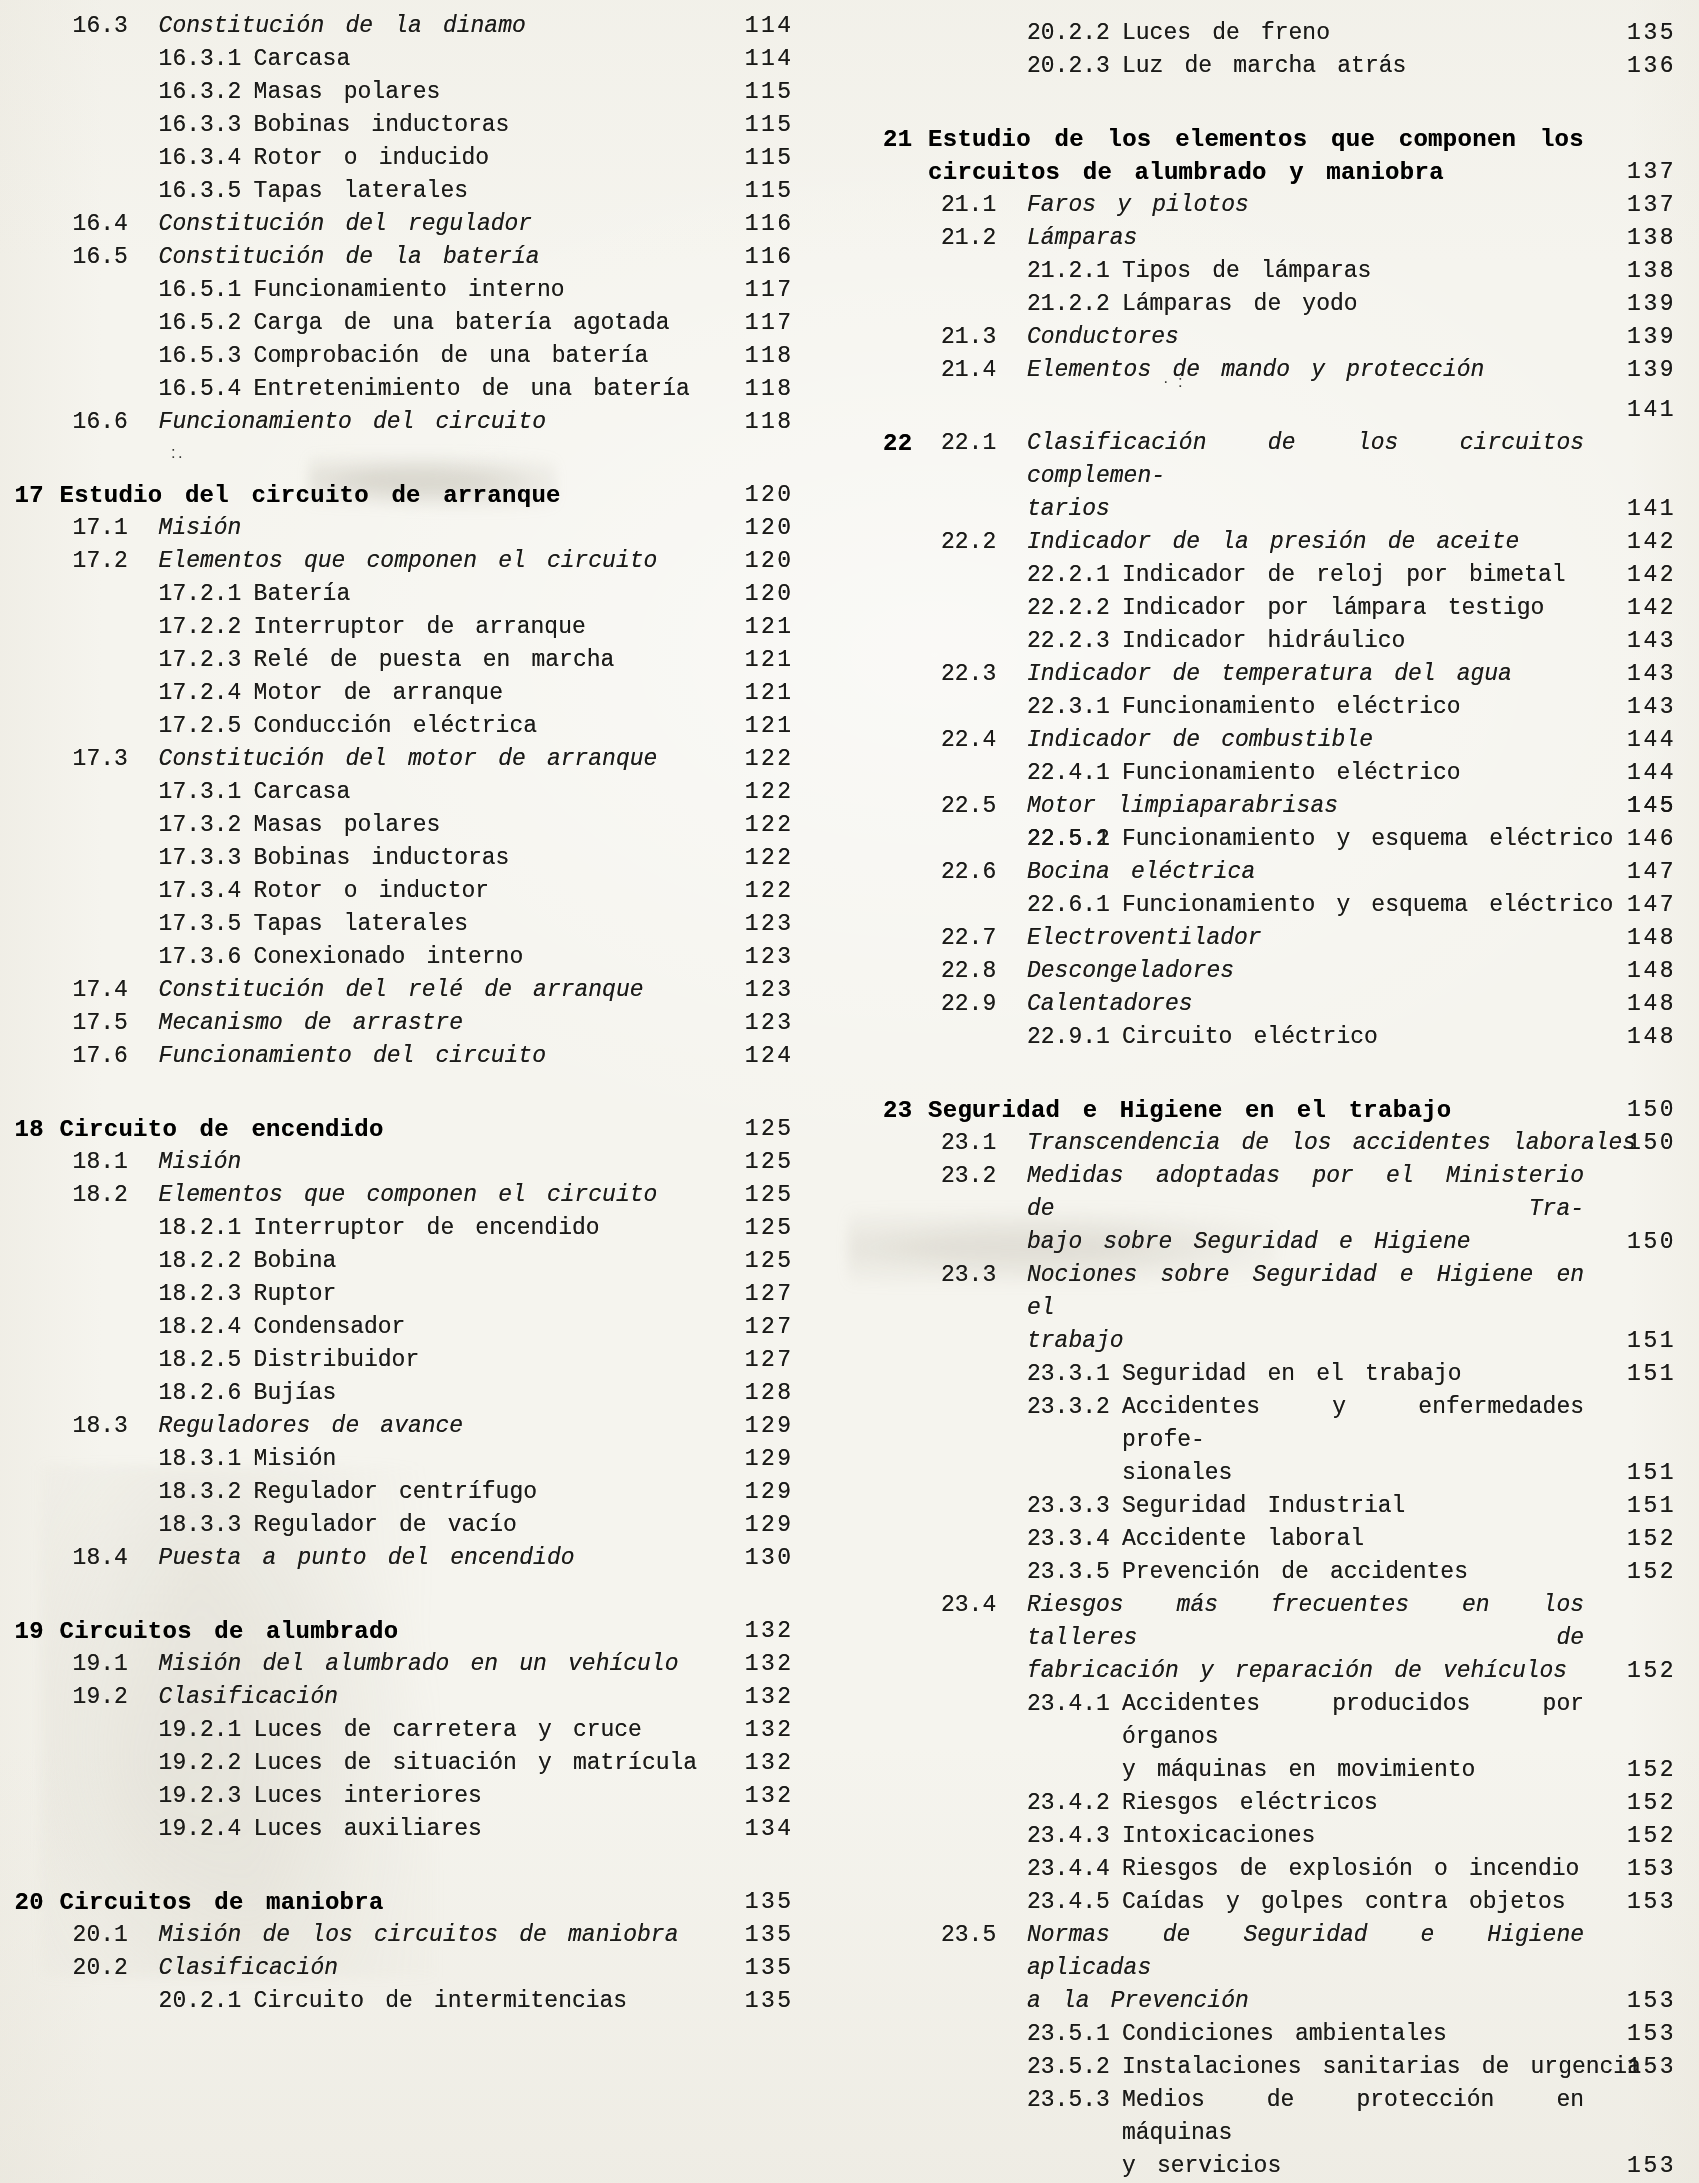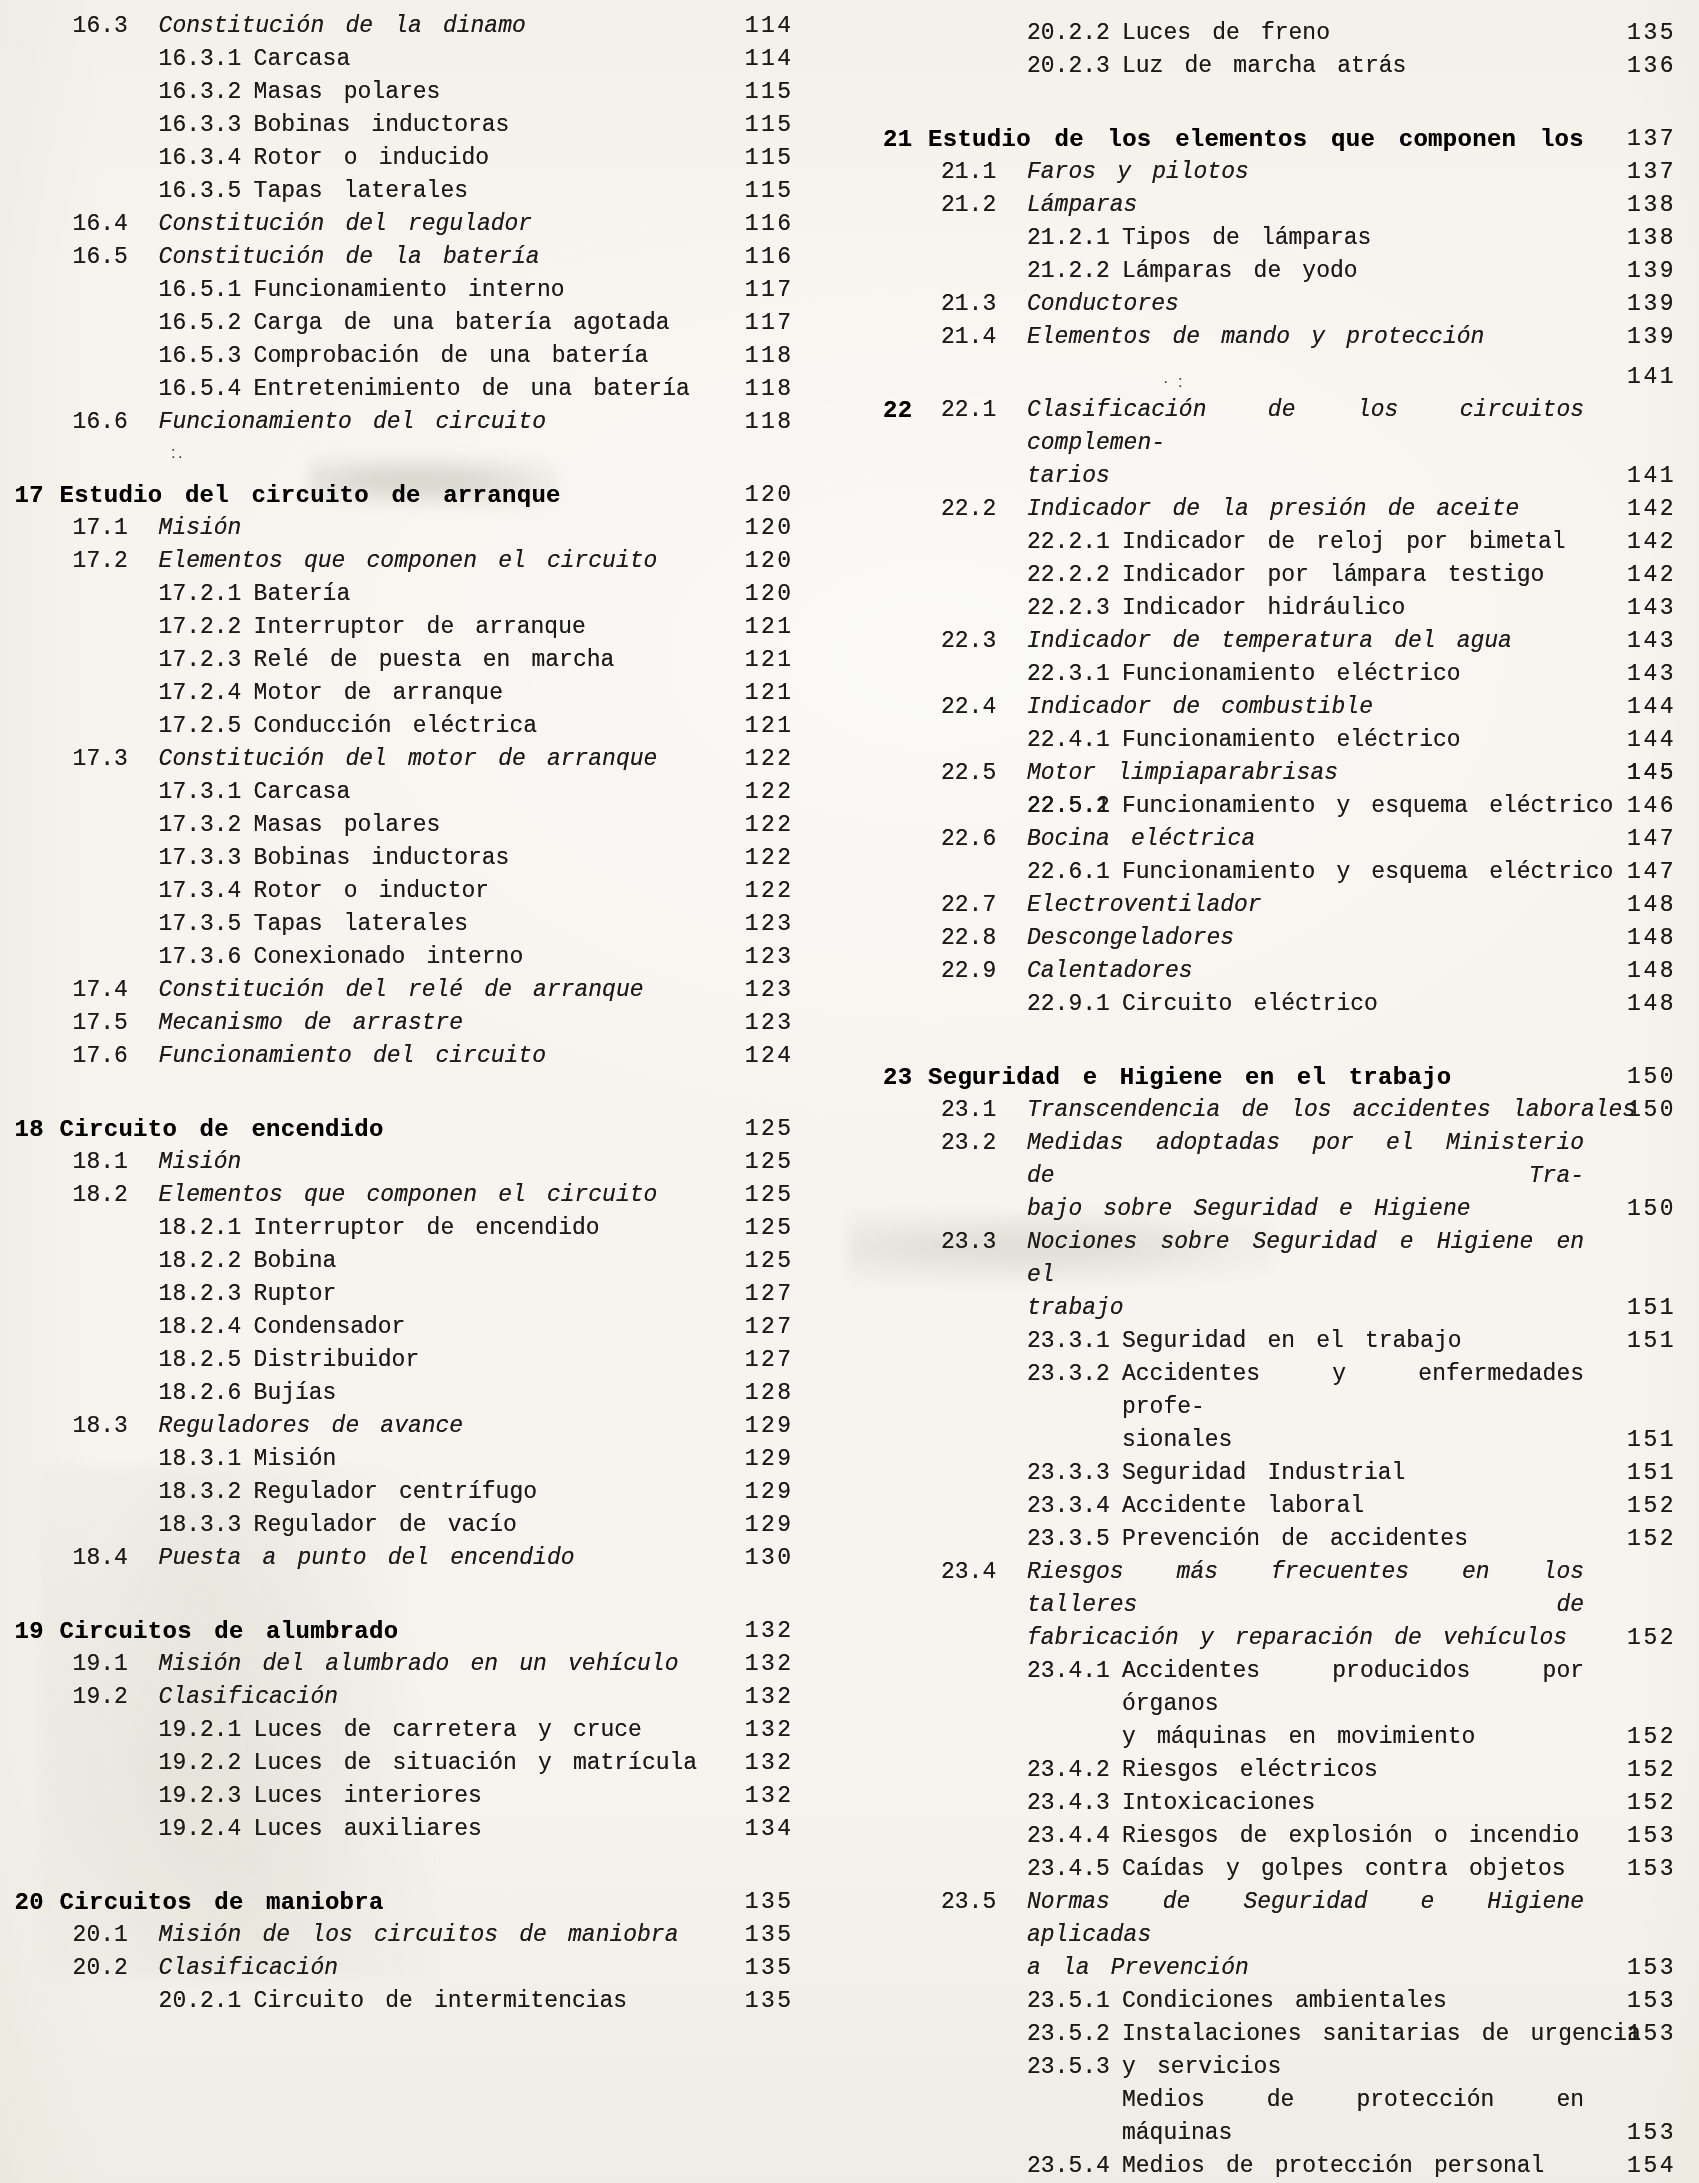--- a/index.html
+++ b/index.html
@@ -489,20 +489,21 @@
       <span class="num">20.2.3</span>
       <div class="title">
         <div class="line">Luz de marcha atrás</div>
       </div>
       <span class="page">136</span>
     </div>
     <div class="row lvl1 chapter">
       <span class="num">21</span>
       <div class="title">
         <div class="line fill">Estudio de los elementos que componen los</div>
+        <div class="line">circuitos de alumbrado y maniobra</div>
       </div>
       <span class="page">137</span>
     </div>
     <div class="row lvl2">
       <span class="num">21.1</span>
       <div class="title">
         <div class="line">Faros y pilotos</div>
       </div>
       <span class="page">137</span>
     </div>
@@ -797,22 +798,22 @@
     <div class="row lvl3">
       <span class="num">23.5.2</span>
       <div class="title">
         <div class="line">Instalaciones sanitarias de urgencia</div>
       </div>
       <span class="page">153</span>
     </div>
     <div class="row lvl3">
       <span class="num">23.5.3</span>
       <div class="title">
+        <div class="line fill">Medios de protección en máquinas</div>
         <div class="line">y servicios</div>
-        <div class="line fill">Medios de protección en máquinas</div>
       </div>
       <span class="page">153</span>
     </div>
     <div class="row lvl3">
       <span class="num">23.5.4</span>
       <div class="title">
         <div class="line">Medios de protección personal</div>
       </div>
       <span class="page">154</span>
     </div>

